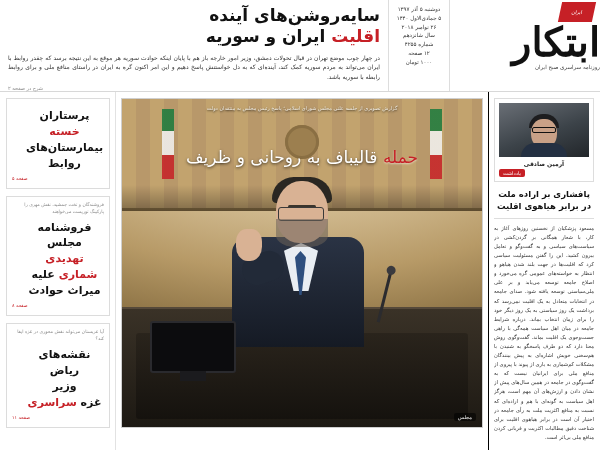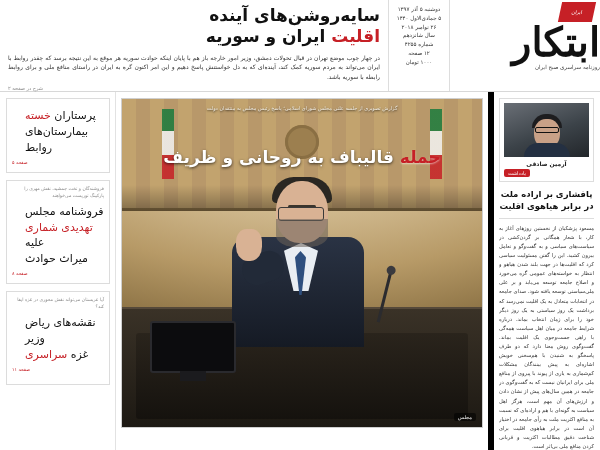--- a/index.html
+++ b/index.html
@@ -98,21 +98,21 @@
   .body {
     display:flex;
     flex-direction:row;
     height:358px;
   }
 
   
   .col-right {
     width:112px;
     padding:6px 6px 0 5px;
-    border-left:6px solid #000000;
+    border-left:1px solid #000000;
   }
   .author-card {
     border:1px solid #ddd;
     padding:4px;
   }
   .author-photo {
     width:100%;
     height:54px;
     background:linear-gradient(160deg,#6a6f76 0%,#3c4349 55%,#22262a 100%);
     position:relative;
@@ -363,21 +363,21 @@
     position:absolute;
     left:0; right:0; top:36px;
     height:44px;
     background:rgba(255,255,255,0.0);
     display:flex;
     align-items:center;
     justify-content:center;
   }
   .photo-headline {
     font-size:17px;
-    font-weight:bold;
+    font-weight:normal;
     color:#ffffff;
     text-shadow:0 1px 3px rgba(0,0,0,.7);
     text-align:center;
   }
   .photo-headline .accent { color:#c62026; text-shadow:0 1px 2px rgba(255,255,255,.55); }
   .photo-topstrip {
     position:absolute;
     left:0; right:0; top:6px;
     text-align:center;
     font-size:5px;
@@ -407,24 +407,24 @@
   }
   .news-kicker {
     font-size:4.6px;
     color:#8a8a8a;
     line-height:1.5;
     margin-bottom:4px;
     text-align:right;
   }
   .news-title {
     font-size:11px;
-    font-weight:normal;
+    font-weight:bold;
     line-height:1.45;
     color:#111;
-    text-align:left;
+    text-align:center;
     margin-left:13px;
   }
   .news-title .accent { color:#c62026; }
   .news-more {
     margin-top:4px;
     font-size:4.6px;
     color:#c62026;
     text-align:left;
   }
   .card-2 { min-height:74px; }

